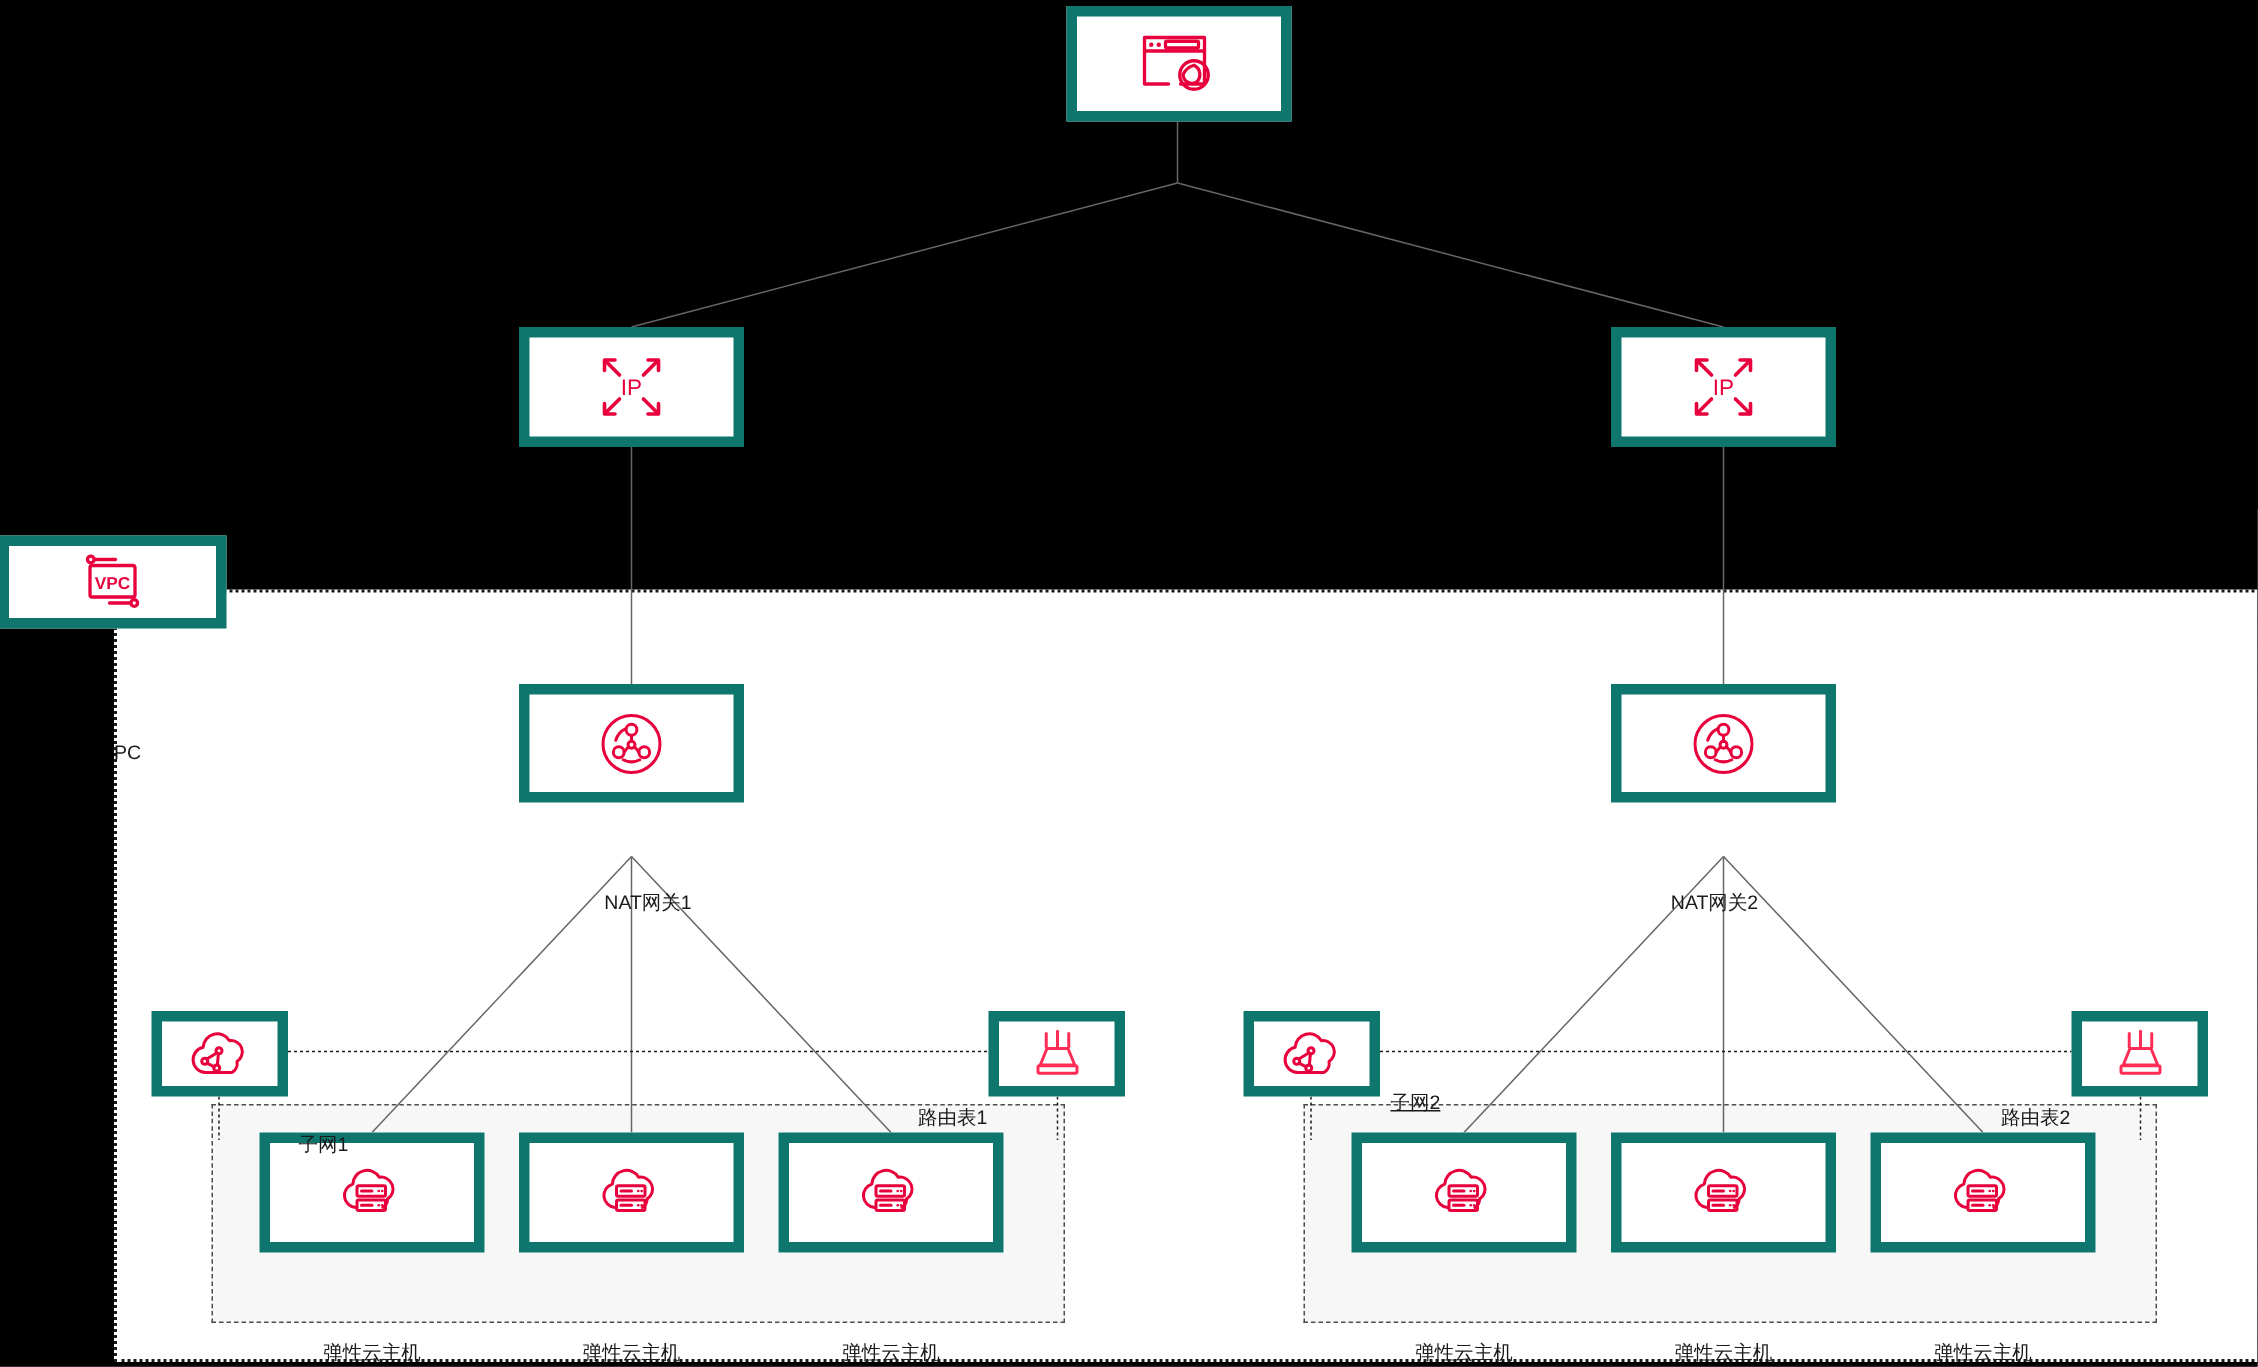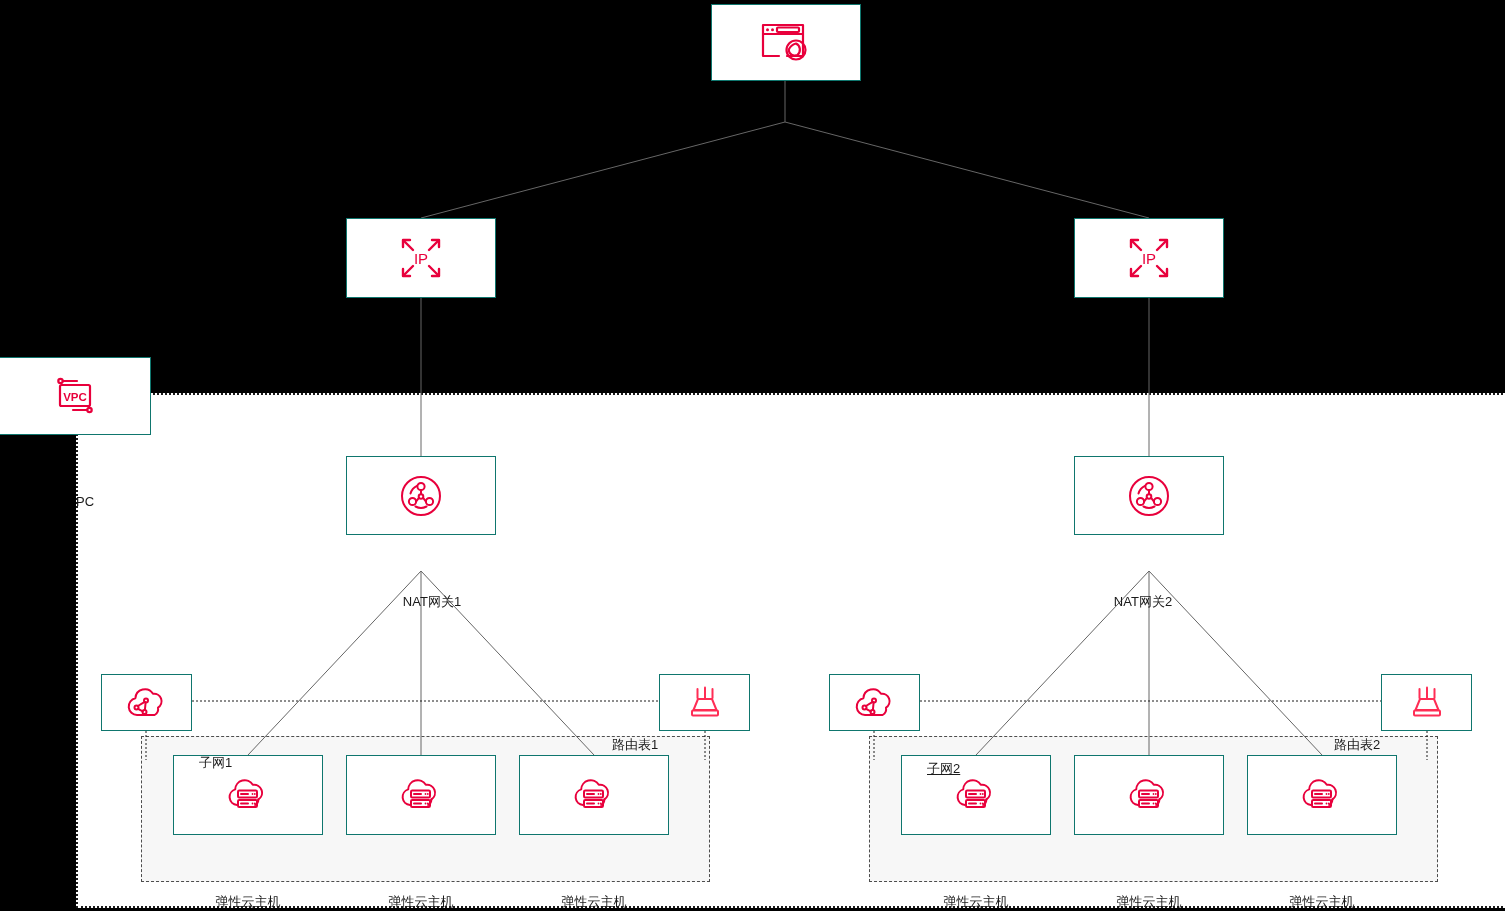--- a/index.html
+++ b/index.html
@@ -12,21 +12,21 @@
     width: 1505px;
     height: 911px;
     background: #000000;
     font-family: "Liberation Sans", "DejaVu Sans", sans-serif;
     overflow: hidden;
   }
   
   .node {
     position: absolute;
     background: #ffffff;
-    border: 1px solid #0f766e;
+    border: 7px solid #0f766e;
     box-sizing: border-box;
     display: flex;
     align-items: center;
     justify-content: center;
     z-index: 5;
   }
   .node svg { display: block; }
 
   
   .label {
@@ -129,21 +129,21 @@
           <rect x="17" y="7.5" width="22" height="4.5" rx="1"></rect>
           <circle cx="7.5" cy="9.8" r="1.5" fill="#E8003C" stroke="none"></circle>
           <circle cx="12.5" cy="9.8" r="1.5" fill="#E8003C" stroke="none"></circle>
           <circle cx="36" cy="30" r="9.5"></circle>
           <path d="M36 23.5 c4.6 2.2 5.2 8.4 1.3 11.6 c-4 1.6 -8.4 -1 -8.6 -5.4 c1.6 -3.6 4.2 -5.4 7.3 -6.2 z"></path>
         </g>
       </svg>
     </span>
   </div>
 
-  <div class="node" style="left:-1px; top:357px; width:152px; height:78px;">
+  <div class="node" style="left:-1px; top:357px; width:152px; height:62px;">
     <span>
       <svg width="52" height="46" viewBox="0 0 52 46">
         <g fill="none" stroke="#E8003C" stroke-width="2.2" stroke-linecap="round" stroke-linejoin="round">
           <rect x="11" y="12" width="30" height="21" rx="1.5"></rect>
           <path d="M14 8 h14"></path>
           <circle cx="11.5" cy="8" r="2.2"></circle>
           <path d="M24 37 h14"></path>
           <circle cx="40.5" cy="37" r="2.2"></circle>
           <text x="26" y="27.5" text-anchor="middle" font-family="Liberation Sans, sans-serif" font-size="11.5" font-weight="bold" fill="#E8003C" stroke="none">VPC</text>
         </g>
@@ -267,21 +267,21 @@
           <circle cx="11.5" cy="22.5" r="2"></circle>
           <circle cx="19.5" cy="27" r="2"></circle>
           <circle cx="21" cy="15.5" r="2"></circle>
           <path d="M12.9 21 L19.7 16.8"></path>
           <path d="M20.6 17.5 L19.9 25"></path>
           <path d="M13 23.8 L17.8 26.3"></path>
         </g>
       </svg>
     </span>
   </div>
-  <div class="label" style="left:927px; top:718px;text-decoration:underline;">子网2</div>
+  <div class="label" style="left:927px; top:684px;text-decoration:underline;">子网2</div>
 
   <div class="node" style="left:1381px; top:674px; width:91px; height:57px;">
     <span>
       <svg width="44" height="38" viewBox="0 0 44 38">
         <g fill="none" stroke="#FF2D55" stroke-width="2" stroke-linecap="round" stroke-linejoin="round">
           <path d="M14.5 5 v9"></path>
           <path d="M22 3.5 v10.5"></path>
           <path d="M29.5 5 v9"></path>
           <path d="M15 15 h14 l4.5 11 h-23 z"></path>
           <rect x="9" y="26.5" width="26" height="5" rx="1"></rect>

